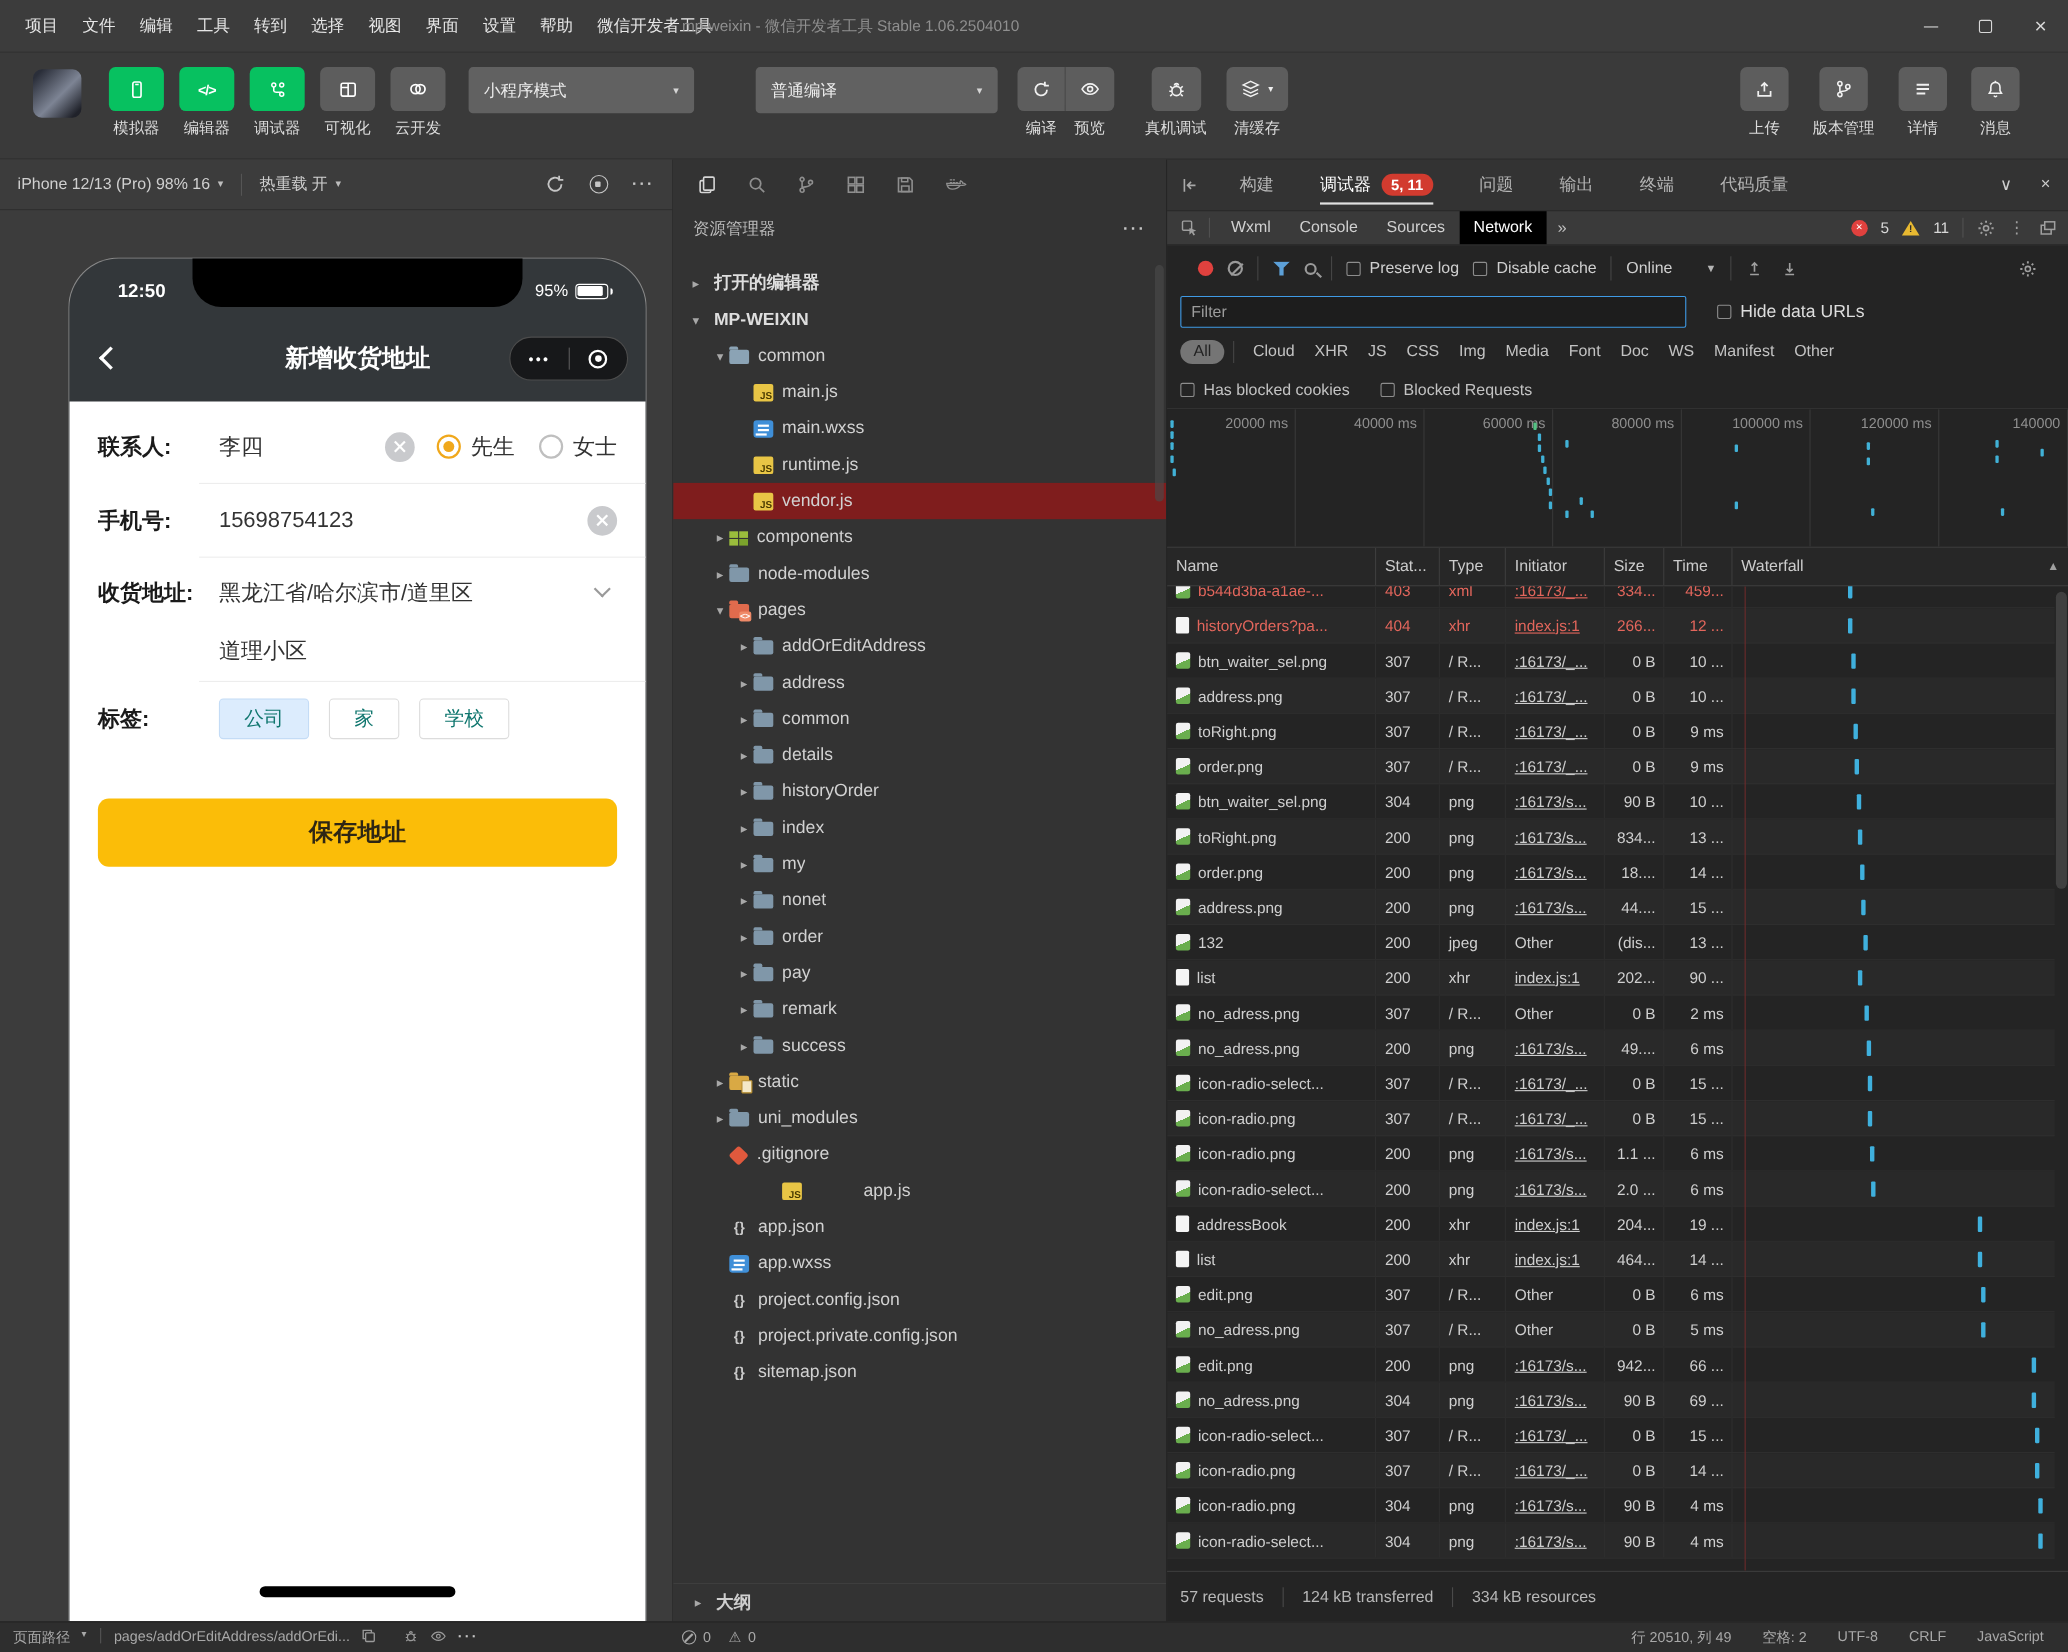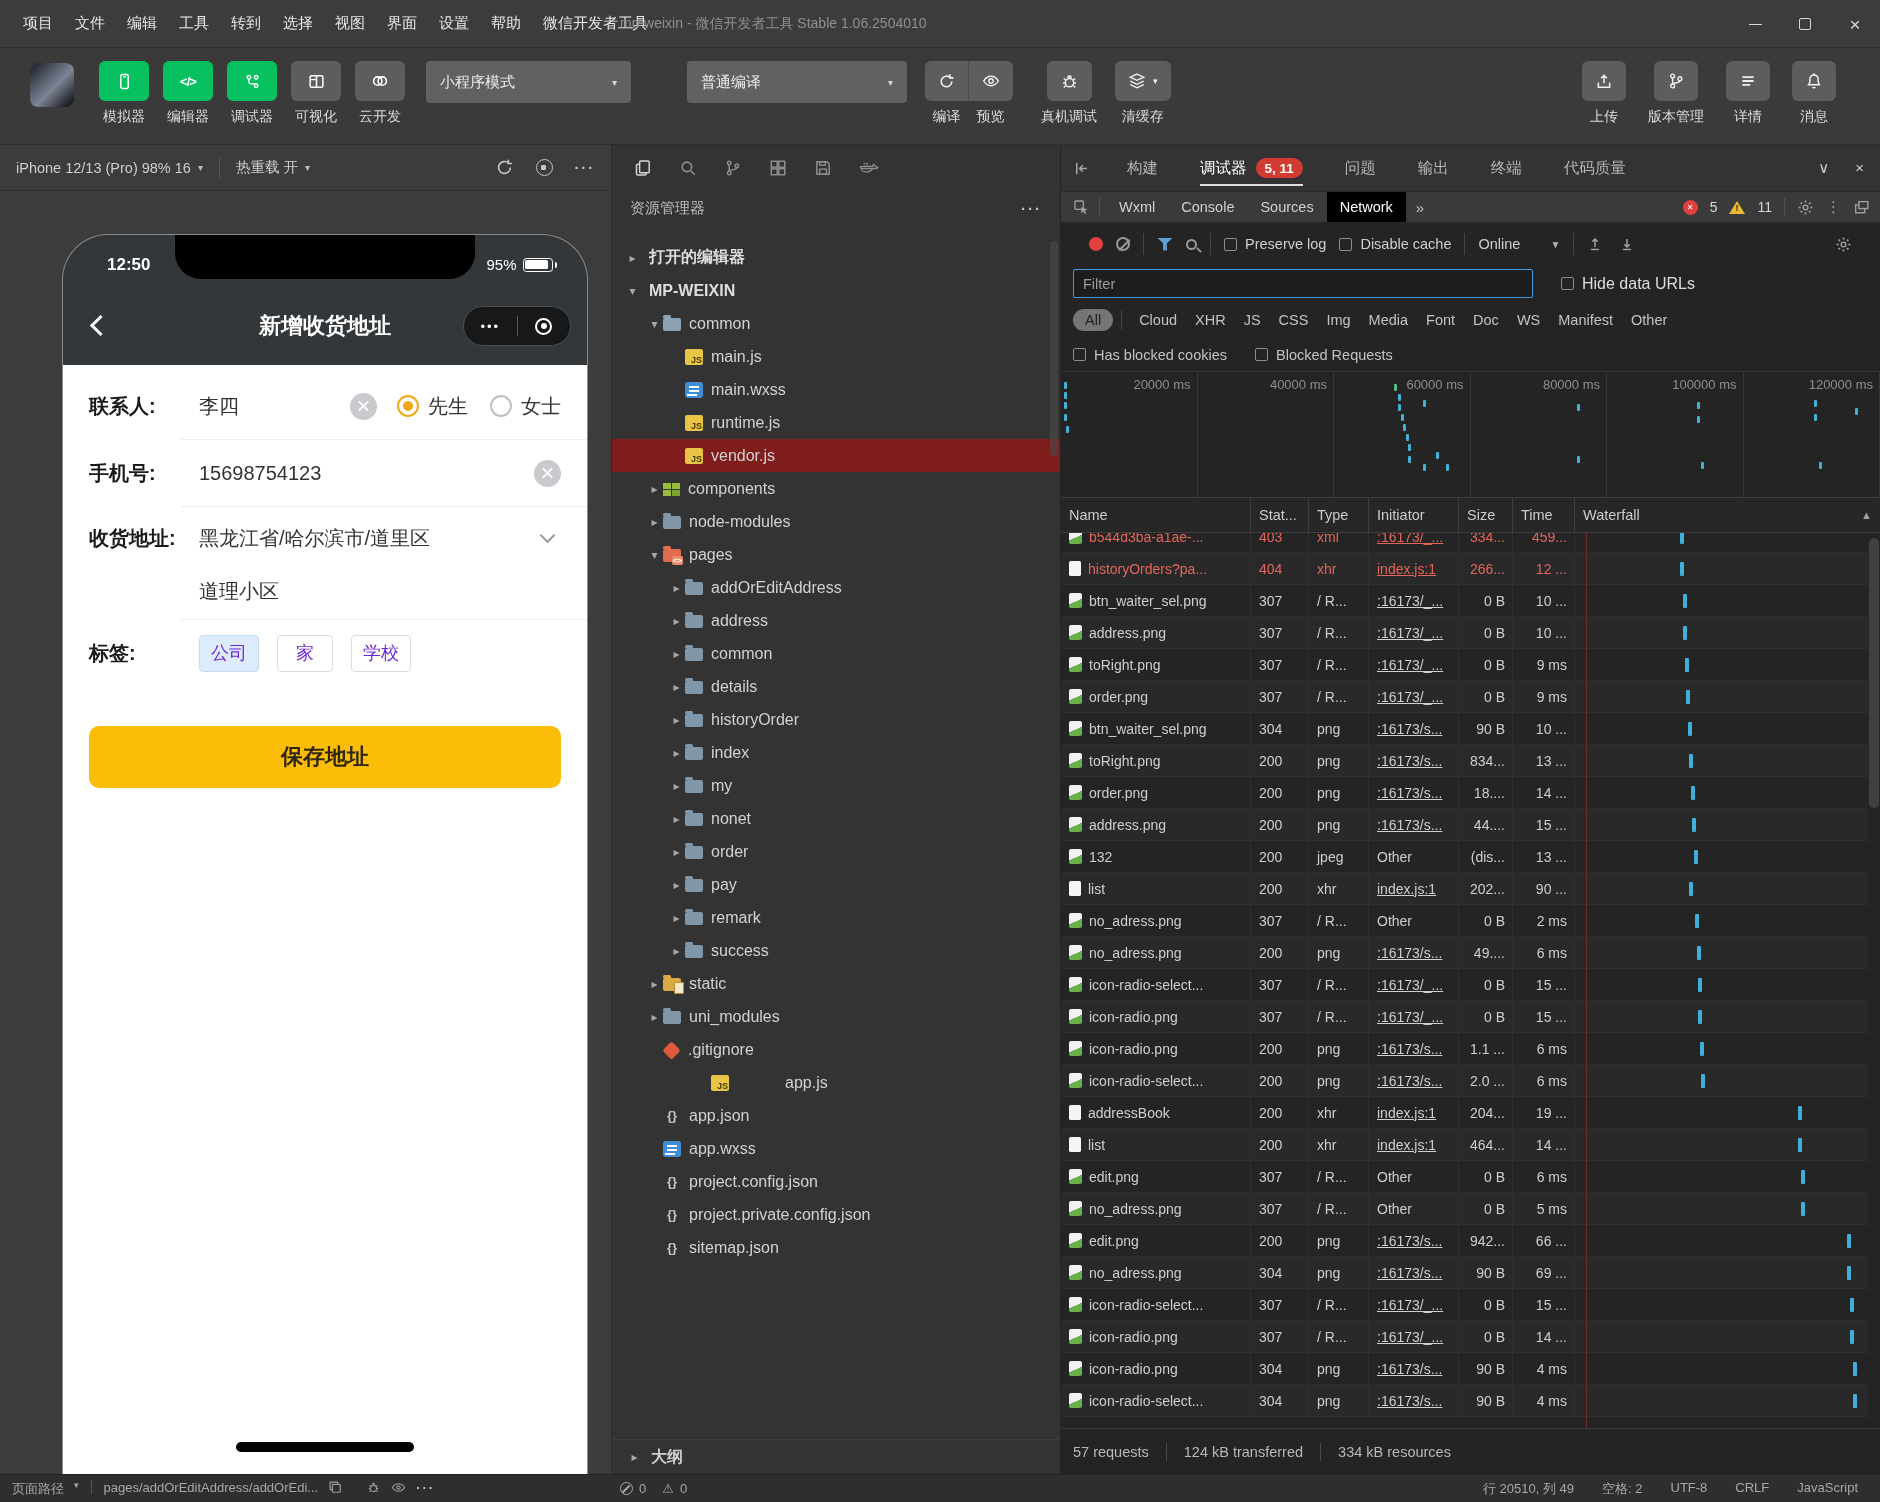--- a/index.html
+++ b/index.html
@@ -80,21 +80,21 @@
   .radio{width:22px;height:22px;border-radius:50%;border:2px solid #bfbfbf;flex:none;position:relative;}
   .radio.on{border-color:#f0a81c;}
   .radio.on::after{content:"";position:absolute;left:4px;top:4px;width:10px;height:10px;border-radius:50%;background:#f0a81c;}
   .rlabel{font-size:20px;color:#333;margin:0 22px 0 9px;}
   .rlabel.last{margin-right:0;}
   .addr-row{align-items:flex-start;padding-top:18px;min-height:112px;}
   .addr-lines{flex:1;display:flex;flex-direction:column;gap:26px;}
   .addr-line1{display:flex;align-items:center;}
   .chev-down{width:11px;height:11px;border-right:2.5px solid #9a9a9a;border-bottom:2.5px solid #9a9a9a;transform:rotate(45deg);margin:-6px 8px 0 auto;}
   .tags{display:flex;}
-  .tag{min-width:56px;height:37px;border:1px solid #dcdcdc;border-radius:4px;background:#fff;display:flex;align-items:center;justify-content:center;font-size:18px;color:#6d28d9;margin-right:18px;padding:0 11px;}
+  .tag{min-width:56px;height:37px;border:1px solid #dcdcdc;border-radius:4px;background:#fff;display:flex;align-items:center;justify-content:center;font-size:18px;color:#0f766e;margin-right:18px;padding:0 22px;}
   .tag.sel{background:#dcecfd;border-color:#c4dcf6;}
   .save-btn{margin:40px 26px 0;height:62px;background:#fbbd08;border-radius:10px;display:flex;align-items:center;justify-content:center;font-size:22px;font-weight:bold;color:#2e2614;}
   .home-bar{position:absolute;bottom:22px;left:50%;transform:translateX(-50%);width:178px;height:10px;border-radius:5px;background:#000;}
 
   
   .explorer{position:absolute;top:145px;left:612px;width:449px;bottom:28px;background:#333333;border-right:1px solid #252525;overflow:hidden;}
   .ex-strip{height:46px;display:flex;align-items:center;gap:27px;padding-left:22px;color:#8f8f8f;}
   .ex-strip .sicon:first-child{color:#d6d6d6;}
   .ex-head{height:34px;display:flex;align-items:center;padding:0 18px;color:#bcbcbc;font-size:15px;}
   .ex-head .more-dots{margin-left:auto;}
@@ -857,20 +857,21 @@
       </span>
   </div>
 
   <div class="timeline" id="timeline">
       <div class="tl-cell">20000 ms</div>
       <div class="tl-cell">40000 ms</div>
       <div class="tl-cell">60000 ms</div>
       <div class="tl-cell">80000 ms</div>
       <div class="tl-cell">100000 ms</div>
       <div class="tl-cell">120000 ms</div>
+      <div class="tl-cell">140000</div>
       <div class="dot" style="left: 0.4%; top: 10px;"></div>
       <div class="dot" style="left: 0.4%; top: 20px;"></div>
       <div class="dot" style="left: 0.4%; top: 30px;"></div>
       <div class="dot" style="left: 0.4%; top: 42px;"></div>
       <div class="dot" style="left: 0.6%; top: 54px;"></div>
       <div class="dot g" style="left: 40.6%; top: 12px;"></div>
       <div class="dot" style="left: 41.2%; top: 22px;"></div>
       <div class="dot" style="left: 41.2%; top: 32px;"></div>
       <div class="dot" style="left: 41.5%; top: 42px;"></div>
       <div class="dot" style="left: 41.8%; top: 52px;"></div>

